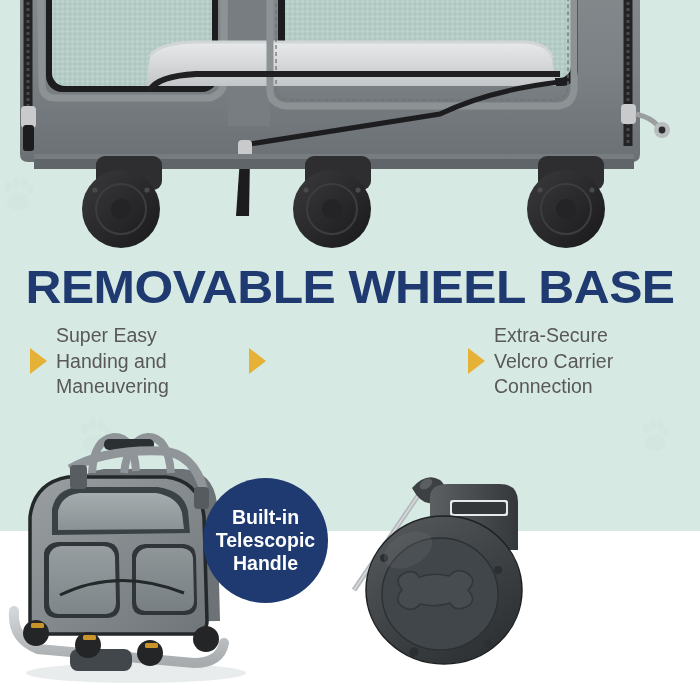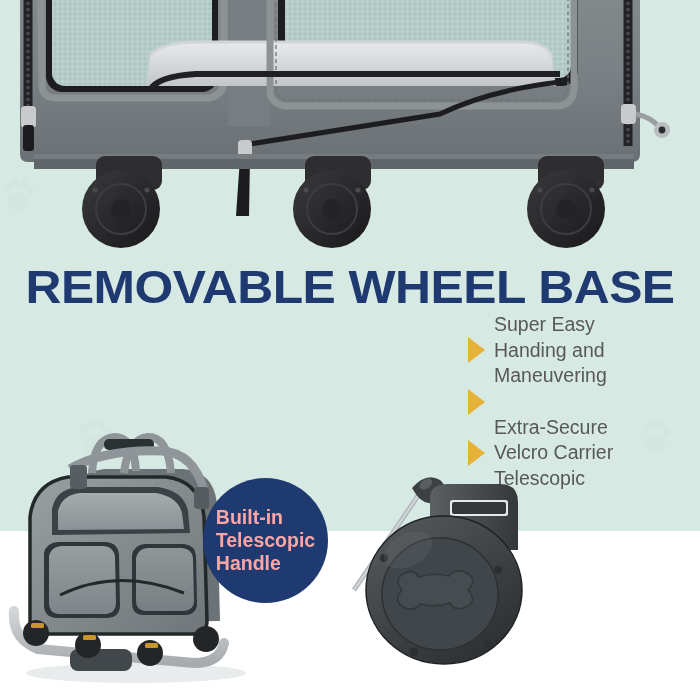--- a/index.html
+++ b/index.html
@@ -36,22 +36,22 @@
     line-height:50px;
     font-weight:bold;
     letter-spacing:-0.5px;
     color:#1f3a70;
     font-family:"Liberation Sans", sans-serif;
     transform:scaleX(1.06);
   }
 
   
   .bullets {
-    position:absolute; left:30px; top:312px; width:648px;
-    display:flex; justify-content:space-between; align-items:flex-end;flex-direction:column;
+    position:absolute; left:30px; top:323px; width:648px;
+    display:flex; justify-content:space-between; align-items:center;
   }
   .bullet { display:flex; align-items:center; width:210px; }
   .arrow {
     width:0; height:0;
     border-top:13px solid transparent;
     border-bottom:13px solid transparent;
     border-left:17px solid #e5b136;
     flex:0 0 auto;
     margin-right:9px;
   }
@@ -61,23 +61,23 @@
     color:#585858;
     font-family:"Liberation Sans", sans-serif;
     white-space:pre-line;
   }
 
   
   .badge {
     position:absolute;
     border-radius:50%;
     background:#1f3a70;
-    color:#fca5a5;
+    color:#ffffff;
     display:flex; align-items:center; justify-content:center;
-    text-align:left;
+    text-align:center;
     font-weight:bold;
     line-height:23px;
     font-size:19.5px;
     white-space:pre-line;
     font-family:"Liberation Sans", sans-serif;
   }
   .badge-handle { left:203px; top:478px; width:125px; height:125px; }
   .badge-wheels { left:538px; top:476px; width:132px; height:132px; }
 
   
@@ -227,21 +227,21 @@
 Handing and
 Maneuvering</span>
     </div>
     <div class="bullet">
       <span class="arrow"></span>
     </div>
     <div class="bullet">
       <span class="arrow"></span>
       <span class="bullet-text">Extra-Secure
 Velcro Carrier
-Telescopic</span>
+Connection</span>
     </div>
   </div>
 
   <svg class="shot-carrier" viewBox="0 0 250 262">
     <defs>
       <linearGradient id="cBody" x1="0" y1="0" x2="1" y2="1">
         <stop offset="0" stop-color="#9aa0a2"></stop>
         <stop offset="1" stop-color="#6f7578"></stop>
       </linearGradient>
       <linearGradient id="cMesh" x1="0" y1="0" x2="0" y2="1">

